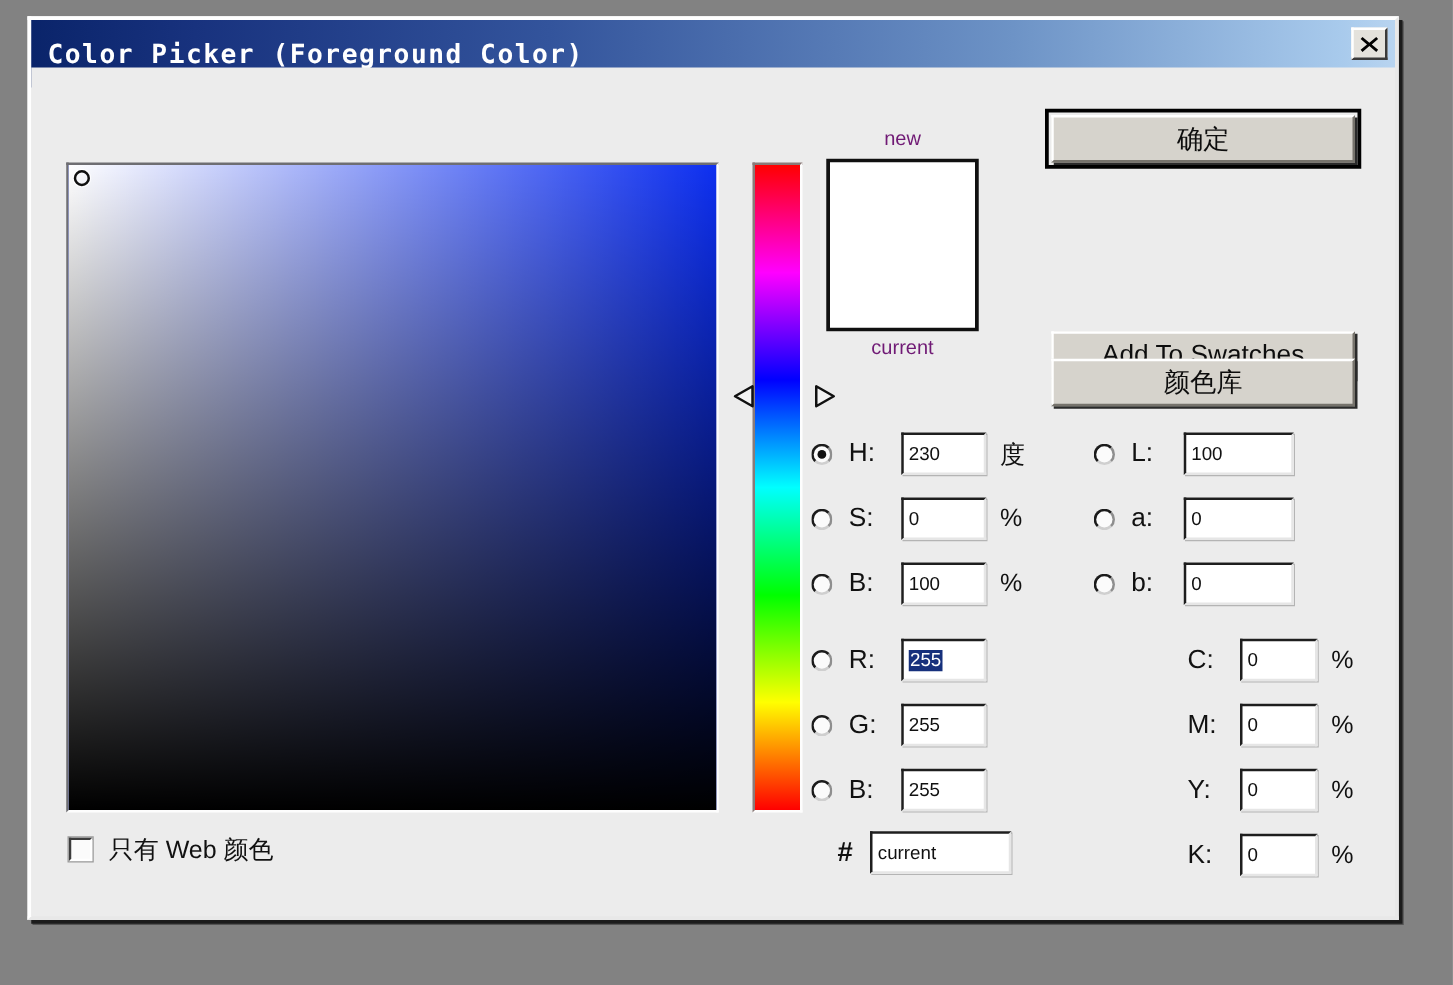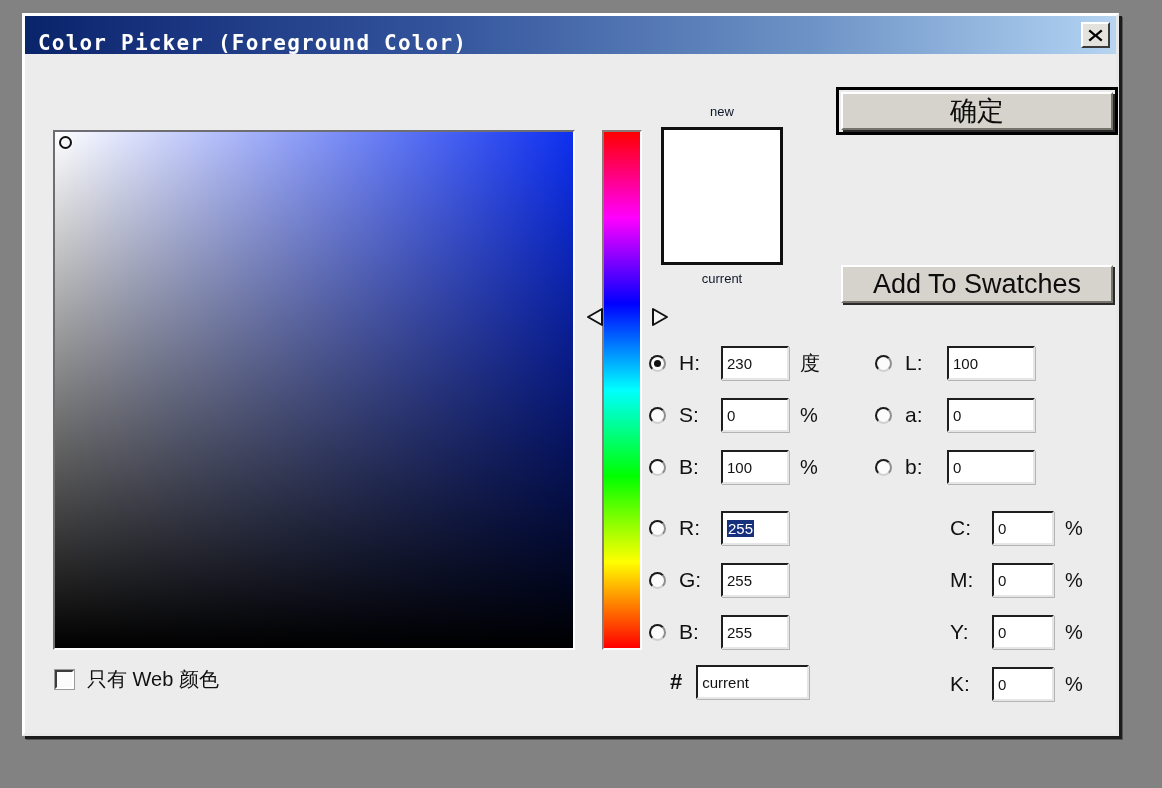--- a/index.html
+++ b/index.html
@@ -143,43 +143,43 @@
     white-space: nowrap;
   }
 
   
   #preview {
     position: absolute; left: 634px; top: 46px;
     width: 126px;
     text-align: center;
   }
   #preview .cap {
-    font-size: 13px; color: #0f172a;
+    font-size: 16px; color: #701a75;
     line-height: 24px;
   }
   #preview-boxes {
     width: 122px; height: 138px;
     margin: 3px auto 2px auto;
     border: 3px solid #101010;
     background: #fff;
   }
   .sw { width: 100%; height: 50%; }
 
   
   .btn {
     position: absolute;
-    left: 816px; width: 272px; height: 38px;
+    left: 816px; width: 243px; height: 38px;
     background: #d6d3cc;
     border-top: 2px solid #ffffff;
     border-left: 2px solid #ffffff;
     border-right: 2px solid #76736c;
     border-bottom: 2px solid #76736c;
     box-shadow: 2px 2px 0 0 #2a2a2a;
     display: flex; align-items: center; justify-content: center;
-    font-size: 27px; color: #0d0d0d;
+    font-size: 21px; color: #0d0d0d;
     cursor: pointer;
     white-space: nowrap;
   }
   .btn.default {
     outline: 3px solid #000000;
     outline-offset: 2px;
   }
   #btn-ok     { top: 38px; }
   #btn-cancel { top: 94px; }
   #btn-add    { top: 163px; margin-top: 48px; }
@@ -320,20 +320,21 @@
         <div class="cap">new</div>
         <div id="preview-boxes">
           <div class="sw" id="sw-new" style="background: rgb(255, 255, 255);"></div>
           <div class="sw" id="sw-cur" style="background: rgb(255, 255, 255);"></div>
         </div>
         <div class="cap">current</div>
       </div>
 
       <div class="btn default" id="btn-ok">确定</div>
       <div class="btn" id="btn-add">Add To Swatches</div>
+      <div class="btn" id="btn-lib">颜色库</div>
 
       <div class="fgrid" id="col-hsb">
           <div class="row r0">
             <span class="radio on"></span>
             <span class="lab">H:</span>
             <span class="inp">230</span>
             <span class="unit">度</span>
           </div>
           <div class="row r1">
             <span class="radio"></span>

